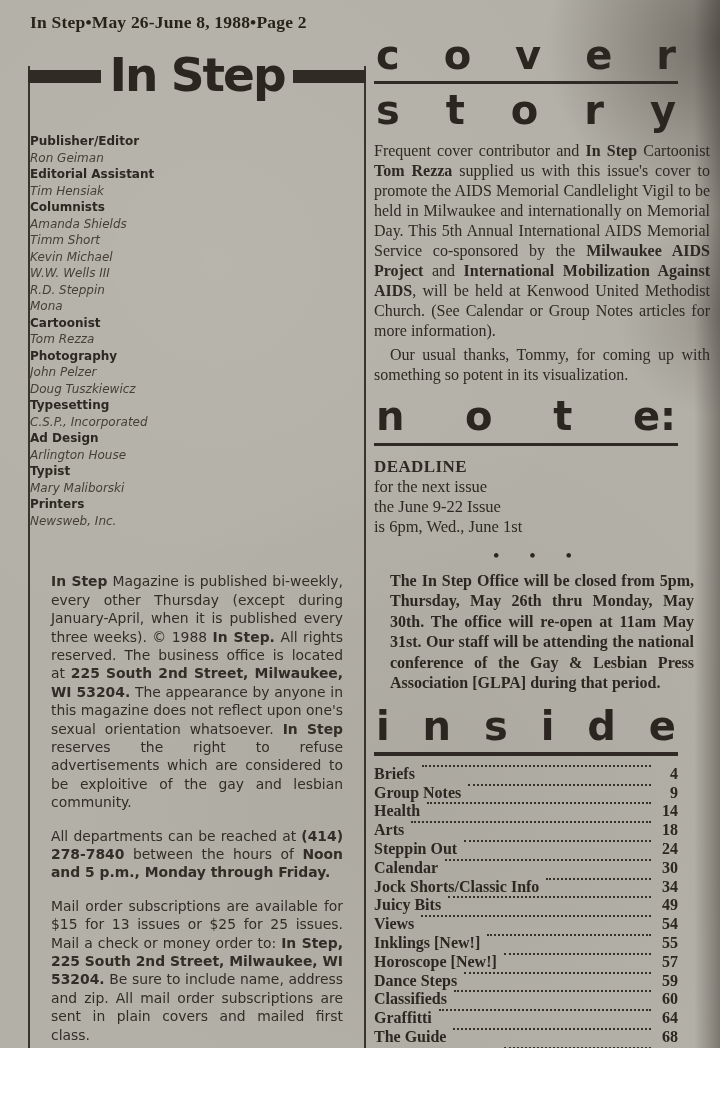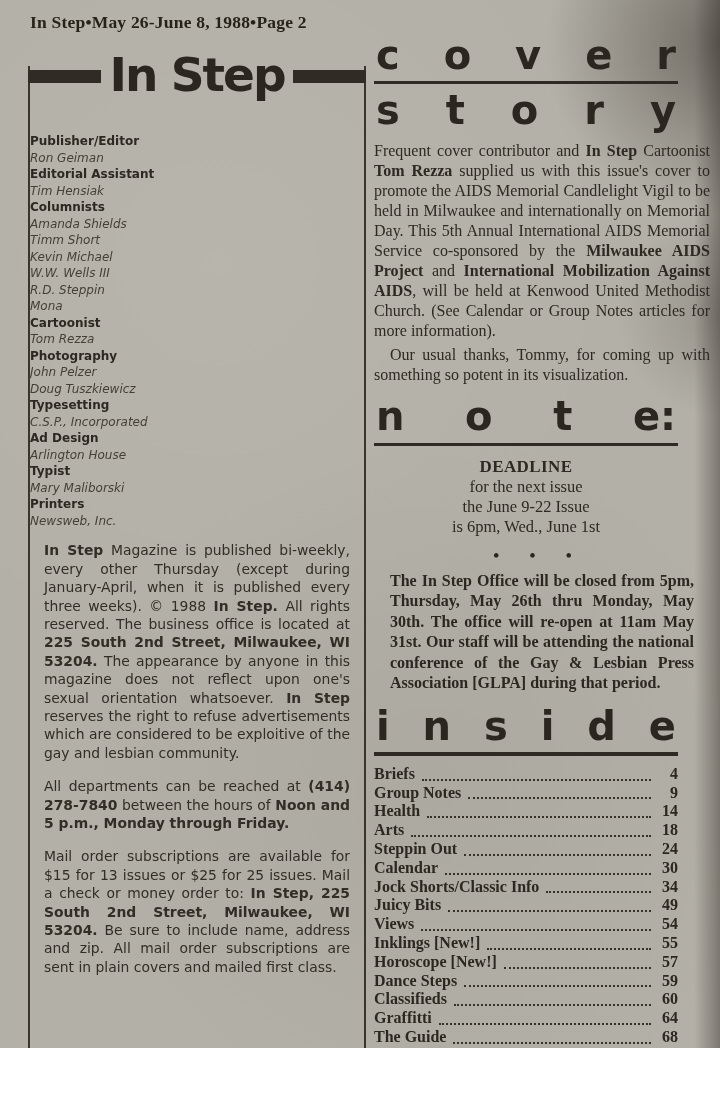--- a/index.html
+++ b/index.html
@@ -46,21 +46,21 @@
     padding:0 8px;color:#2b2720;white-space:nowrap;
   }
   .staff{
     text-align:left;margin-top:34px;
     font-family:"DejaVu Sans", sans-serif;
     font-size:12px;line-height:16.5px;
   }
   .staff .role{font-weight:bold;color:#2d2922;}
   .staff .name{font-style:italic;color:#453f36;}
   .mast-paras{
-    padding:0 14px;margin-top:12px;
+    padding:0 21px;margin-top:43px;
     font-family:"DejaVu Sans", sans-serif;
     font-size:13.9px;line-height:18.4px;
     text-align:justify;color:#322d26;
   }
   .mast-p{margin:0 0 15px 0;}
   .b{font-weight:bold;}
 
   
   .right-col{position:absolute;left:374px;top:34px;width:336px;}
   .narrow{width:304px;}
@@ -73,37 +73,37 @@
   .rule{height:3px;background:#2f2a23;margin:4px 0 5px 0;}
   .rule-thick{height:4px;}
   .body-p{
     margin:0;font-family:"Liberation Serif", serif;
     font-size:16px;line-height:20px;text-align:justify;color:#2e2a23;
   }
   .p-first{margin-top:9px;}
   .p-indent{text-indent:16px;margin-top:4px;}
   .note-heading{margin-top:10px;}
   .deadline{
-    margin-top:11px;text-align:center;
+    margin-top:11px;
     font-family:"Liberation Serif", serif;
     font-size:16.5px;line-height:20px;color:#2e2a23;
   }
   .deadline .b{font-size:17px;letter-spacing:0.4px;}
   .dots{
     text-align:center;font-weight:bold;font-size:17px;
     letter-spacing:13px;margin:9px 0 5px 13px;color:#2b2720;
   }
   .closed-p{
     margin:5px 0 0 16px;font-family:"Liberation Serif", serif;font-weight:bold;
     font-size:16px;line-height:20.5px;text-align:justify;color:#2c2821;
   }
   .inside-heading{margin-top:11px;}
   .toc{margin-top:9px;}
   .toc-row{
-    display:flex;align-items:flex-end;
+    display:flex;align-items:flex-start;
     font-family:"Liberation Serif", serif;font-weight:bold;
     font-size:16px;line-height:18.8px;color:#2c2821;
   }
   .toc-leader{flex:1;border-bottom:2.5px dotted #353028;margin:0 5px 3px 7px;}
   .toc-page{min-width:22px;text-align:right;}
 </style>
 </head>
 <body>
 
 <div class="page">

